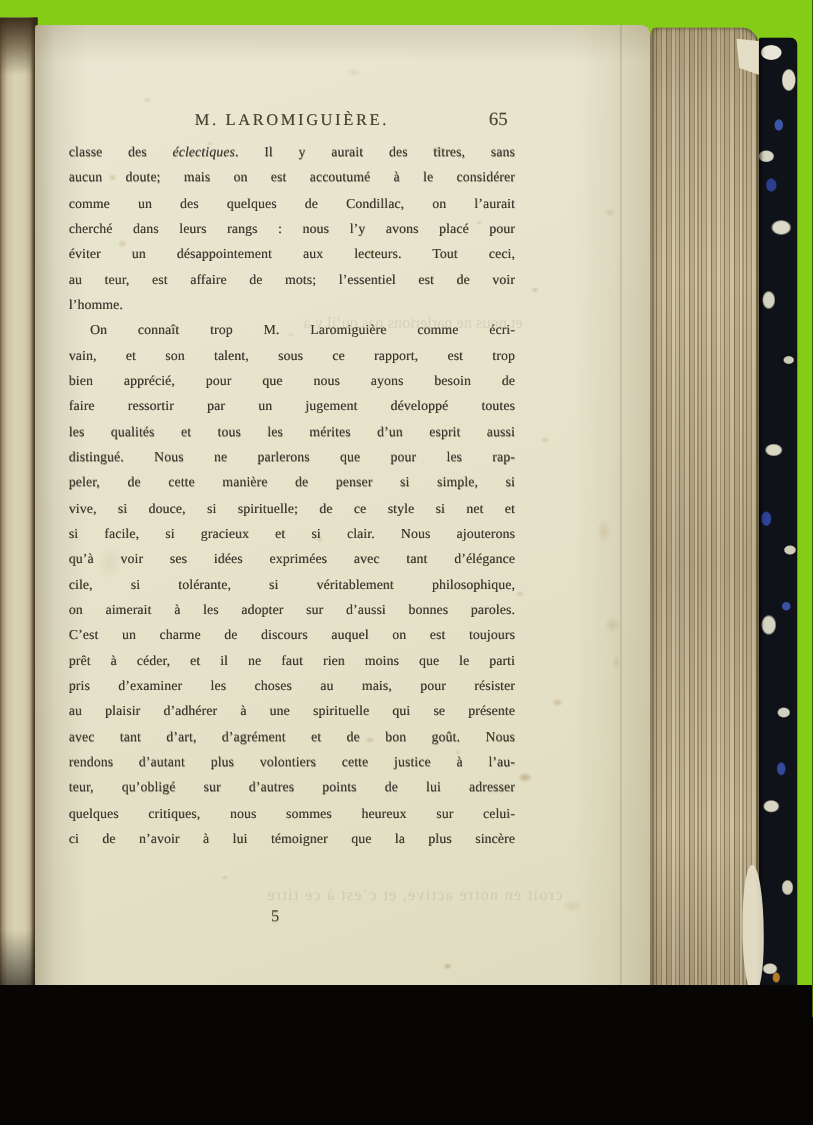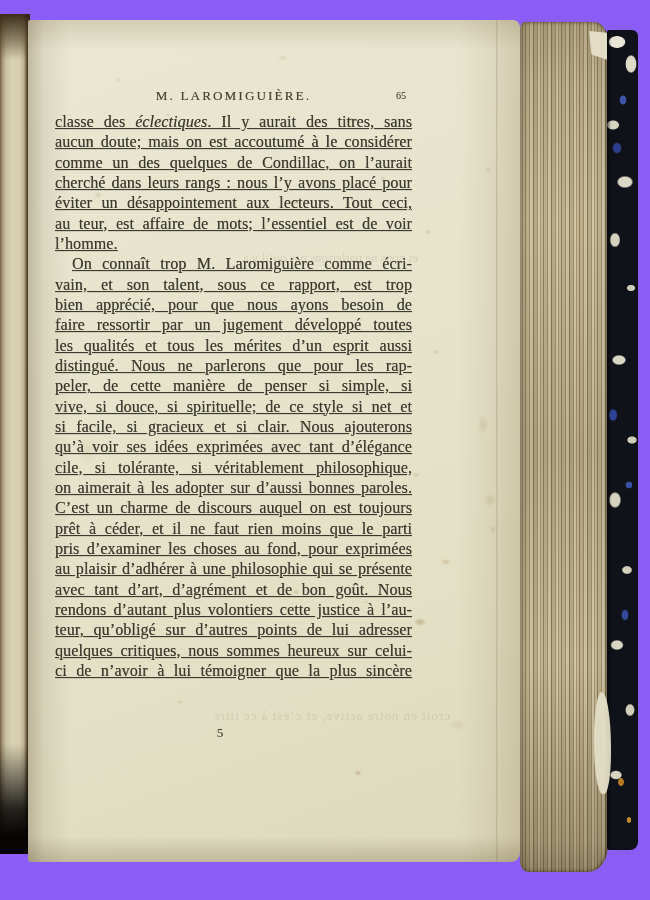--- a/index.html
+++ b/index.html
@@ -1,18 +1,18 @@
 <!DOCTYPE html>
 <html><head>
 <meta charset="utf-8">
 <style>
   html,body{margin:0;padding:0;background:#070605;}
   .stage{
-    position:relative;width:650px;height:900px;overflow:hidden;
-    background:#8b5cf6;
+    position:relative;width:650px;height:788px;overflow:hidden;
+    background:#84cc16;
     font-family:"Liberation Serif","DejaVu Serif",serif;
   }
   
   .left-sliver{
     position:absolute;left:0;top:14px;width:30px;height:840px;
     background:linear-gradient(90deg,
       #6e5f45 0px,#a29272 2px,#cbc2a2 6px,#d9d2b4 12px,
       #d5cdae 20px,#bdb190 24px,#58482f 27px,#2c2414 29px,#1a1409 30px);
     border-radius:3px 0 0 3px;
   }
@@ -68,31 +68,30 @@
     position:absolute;left:468px;top:0;width:3px;height:842px;
     background:linear-gradient(90deg,rgba(110,94,60,.24),rgba(110,94,60,.05) 2px,rgba(255,255,250,.12) 3px);
   }
   
   .header{position:absolute;left:27px;top:66px;width:357px;height:20px;line-height:20px;}
   .running-title{
     display:block;text-align:center;font-size:13px;letter-spacing:2.2px;
     color:#45422f;text-shadow:.3px .3px .4px rgba(69,66,47,.5);
   }
   .page-number{
-    position:absolute;right:6px;top:0;font-size:10px;color:#4a4733;
+    position:absolute;right:6px;top:0;font-size:15px;color:#4a4733;
     text-shadow:.3px .3px .4px rgba(74,71,51,.4);
   }
   
   .body{position:absolute;left:27px;top:92px;width:357px;}
   .line{
-    height:20.34px;line-height:20.34px;font-size:16px;overflow:hidden;
+    height:20.34px;line-height:20.34px;font-size:11px;overflow:hidden;
     text-align:justify;text-align-last:justify;
     letter-spacing:.1px;word-spacing:.6px;
     text-shadow:.3px .25px .35px rgba(58,55,44,.55);
-    text-decoration:underline;
   }
   .line.last{text-align-last:left;}
   .line.indent{text-indent:17px;}
   .it{font-style:italic;}
   
   .signature{
     position:absolute;left:27px;top:705px;width:330px;text-align:center;
     font-size:13px;color:#4a4733;text-shadow:.3px .3px .4px rgba(74,71,51,.4);
   }
   
@@ -181,22 +180,22 @@
         <div class="line"><span>les qualités et tous les mérites d’un esprit aussi</span></div>
         <div class="line"><span>distingué. Nous ne parlerons que pour les rap-</span></div>
         <div class="line"><span>peler, de cette manière de penser si simple, si</span></div>
         <div class="line"><span>vive, si douce, si spirituelle; de ce style si net et</span></div>
         <div class="line"><span>si facile, si gracieux et si clair. Nous ajouterons</span></div>
         <div class="line"><span>qu’à voir ses idées exprimées avec tant d’élégance</span></div>
         <div class="line"><span>cile, si tolérante, si véritablement philosophique,</span></div>
         <div class="line"><span>on aimerait à les adopter sur d’aussi bonnes paroles.</span></div>
         <div class="line"><span>C’est un charme de discours auquel on est toujours</span></div>
         <div class="line"><span>prêt à céder, et il ne faut rien moins que le parti</span></div>
-        <div class="line"><span>pris d’examiner les choses au fond, pour exprimées</span></div>
-        <div class="line"><span>au plaisir d’adhérer à une philosophie qui se présente</span></div>
+        <div class="line"><span>pris d’examiner les choses au mais, pour résister</span></div>
+        <div class="line"><span>au plaisir d’adhérer à une spirituelle qui se présente</span></div>
         <div class="line"><span>avec tant d’art, d’agrément et de bon goût. Nous</span></div>
         <div class="line"><span>rendons d’autant plus volontiers cette justice à l’au-</span></div>
         <div class="line"><span>teur, qu’obligé sur d’autres points de lui adresser</span></div>
         <div class="line"><span>quelques critiques, nous sommes heureux sur celui-</span></div>
         <div class="line"><span>ci de n’avoir à lui témoigner que la plus sincère</span></div>
       </div>
 
     <div class="show-through st1">et nous ne parlerions pas qu’il y a</div>
     <div class="show-through st2">croit en notre active, et c’est à ce titre</div>
 

